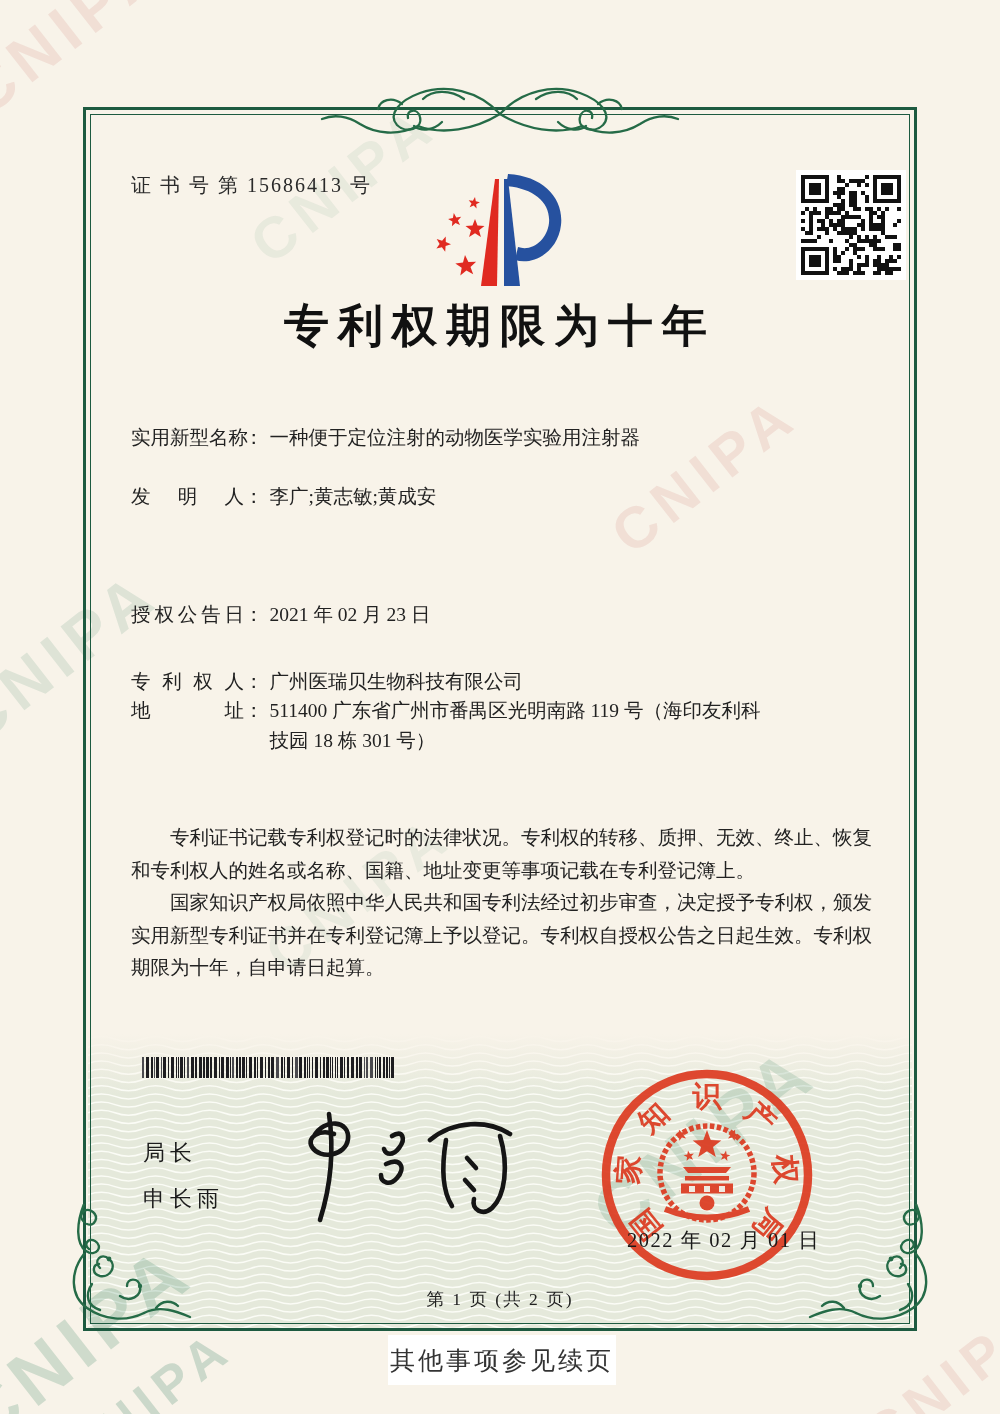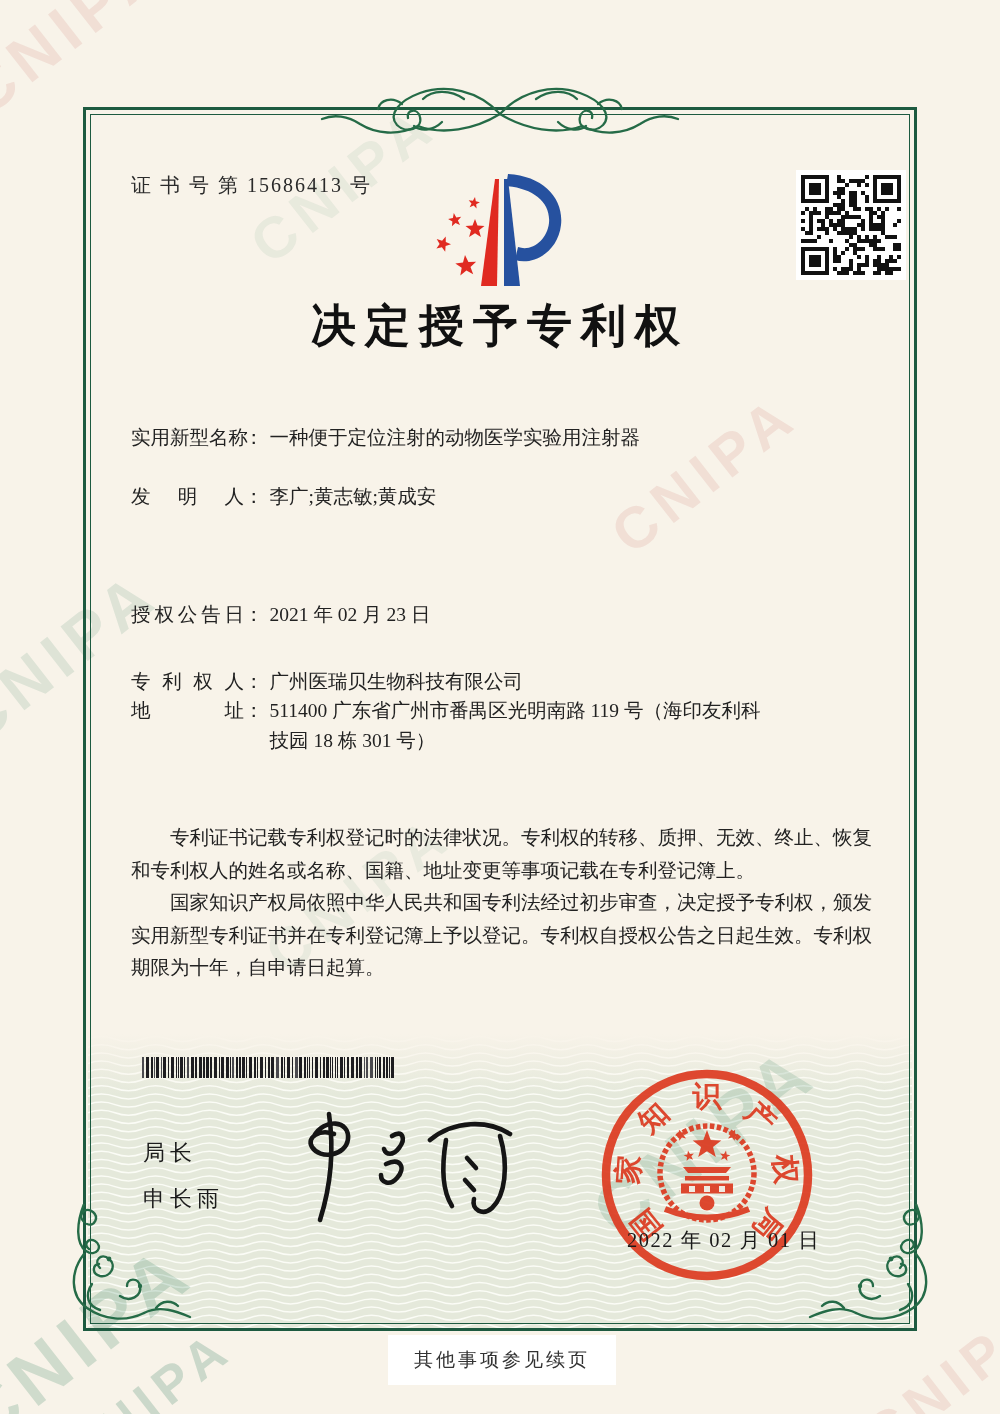--- a/index.html
+++ b/index.html
@@ -38,21 +38,21 @@
   
   .barcode{position:absolute;left:142px;top:1057px;height:21px;display:flex;align-items:stretch;}
   .sig-title{position:absolute;left:143px;top:1138px;font-size:22px;letter-spacing:5px;color:#1c1c1c;}
   .sig-name{position:absolute;left:143px;top:1184px;font-size:22px;letter-spacing:5px;color:#1c1c1c;}
   .signature{position:absolute;left:262px;top:1104px;}
   .seal{position:absolute;left:595px;top:1063px;}
   .seal-date{position:absolute;left:627px;top:1226px;font-size:20.5px;letter-spacing:1.5px;color:#1a1a1a;white-space:nowrap;}
   .page-info{position:absolute;left:0;right:0;top:1287px;text-align:center;font-size:17.5px;letter-spacing:2px;color:#222;}
   .cont-box{position:absolute;left:388px;top:1335px;width:228px;height:50px;background:#ffffff;
       display:flex;align-items:center;justify-content:center;}
-  .cont-text{font-size:19px;letter-spacing:3px;color:#333;}
+  .cont-text{font-size:25px;letter-spacing:3px;color:#333;}
 </style>
 </head>
 <body>
 
 <div class="page">
 
   <svg class="waves" id="waves-svg" viewBox="0 0 824 296">
       <rect x="0" y="0" width="824" height="296" fill="#e5e9db"></rect>
       <path d="M0 5.0 q13.5 -5 27 0 q13.5 5 27 0 q13.5 -5 27 0 q13.5 5 27 0 q13.5 -5 27 0 q13.5 5 27 0 q13.5 -5 27 0 q13.5 5 27 0 q13.5 -5 27 0 q13.5 5 27 0 q13.5 -5 27 0 q13.5 5 27 0 q13.5 -5 27 0 q13.5 5 27 0 q13.5 -5 27 0 q13.5 5 27 0 q13.5 -5 27 0 q13.5 5 27 0 q13.5 -5 27 0 q13.5 5 27 0 q13.5 -5 27 0 q13.5 5 27 0 q13.5 -5 27 0 q13.5 5 27 0 q13.5 -5 27 0 q13.5 5 27 0 q13.5 -5 27 0 q13.5 5 27 0 q13.5 -5 27 0 q13.5 5 27 0 q13.5 -5 27 0 q13.5 5 27 0" fill="none" stroke="#fbfcf6" stroke-width="1.5"></path>
       <path d="M0 13.2 q13.5 -5 27 0 q13.5 5 27 0 q13.5 -5 27 0 q13.5 5 27 0 q13.5 -5 27 0 q13.5 5 27 0 q13.5 -5 27 0 q13.5 5 27 0 q13.5 -5 27 0 q13.5 5 27 0 q13.5 -5 27 0 q13.5 5 27 0 q13.5 -5 27 0 q13.5 5 27 0 q13.5 -5 27 0 q13.5 5 27 0 q13.5 -5 27 0 q13.5 5 27 0 q13.5 -5 27 0 q13.5 5 27 0 q13.5 -5 27 0 q13.5 5 27 0 q13.5 -5 27 0 q13.5 5 27 0 q13.5 -5 27 0 q13.5 5 27 0 q13.5 -5 27 0 q13.5 5 27 0 q13.5 -5 27 0 q13.5 5 27 0 q13.5 -5 27 0 q13.5 5 27 0" fill="none" stroke="#fbfcf6" stroke-width="1.5"></path>
@@ -371,21 +371,21 @@
         <rect x="1" y="1" width="5" height="5" fill="#fff"></rect>
         <rect x="2" y="2" width="3" height="3" fill="#111"></rect>
         <rect x="18" y="0" width="7" height="7" fill="#111"></rect>
         <rect x="19" y="1" width="5" height="5" fill="#fff"></rect>
         <rect x="20" y="2" width="3" height="3" fill="#111"></rect>
         <rect x="0" y="18" width="7" height="7" fill="#111"></rect>
         <rect x="1" y="19" width="5" height="5" fill="#fff"></rect>
         <rect x="2" y="20" width="3" height="3" fill="#111"></rect>
       </svg></div>
 
-  <div class="title">决定授予专利权</div>
+  <div class="title">专利权期限为十年</div>
 
   <div class="row" style="top:424px;">
     <span class="flabel">实用新型名称</span><span>：</span><span class="fvalue">一种便于定位注射的动物医学实验用注射器</span>
   </div>
   <div class="row" style="top:483px;">
     <span class="flabel">发明人</span><span>：</span><span class="fvalue">李广;黄志敏;黄成安</span>
   </div>
   <div class="row" style="top:601px;">
     <span class="flabel">授权公告日</span><span>：</span><span class="fvalue">2021 年 02 月 23 日</span>
   </div>
@@ -518,17 +518,18 @@
       <rect x="90" y="113" width="44" height="4.5"></rect>
       <rect x="86" y="120.5" width="52" height="10"></rect>
       <rect x="94" y="123" width="6" height="6" fill="#f0ebe2"></rect>
       <rect x="109" y="123" width="6" height="6" fill="#f0ebe2"></rect>
       <rect x="124" y="123" width="6" height="6" fill="#f0ebe2"></rect>
       <circle cx="112" cy="140" r="7.5"></circle>
     </g>
   </svg>
   <div class="seal-date">2022 年 02 月 01 日</div>
 
+  <div class="page-info">第 1 页 (共 2 页)</div>
   <div class="cont-box">
     <span class="cont-text">其他事项参见续页</span>
   </div>
 
 </div>
 
 </body></html>

